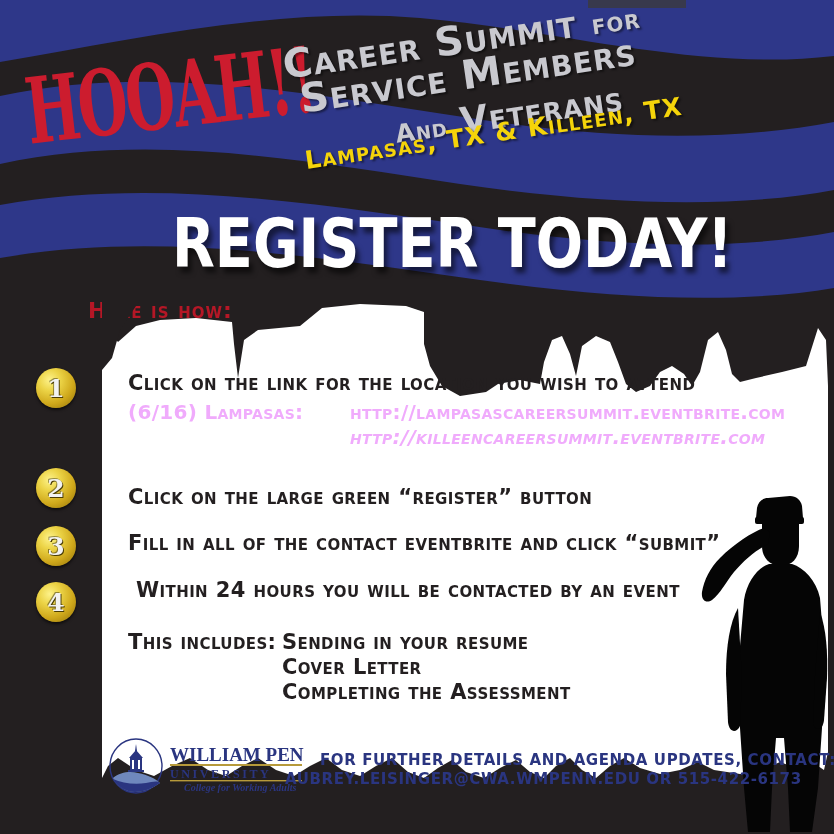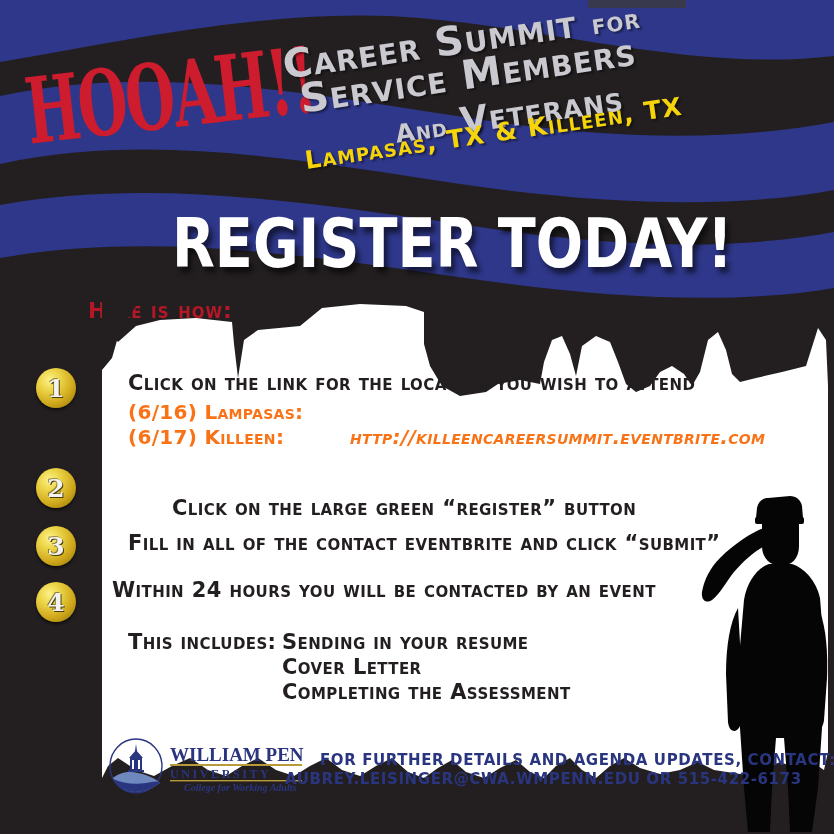--- a/index.html
+++ b/index.html
@@ -144,23 +144,23 @@
     position: absolute;
     font-family: "DejaVu Sans", sans-serif;
     font-weight: bold;
     font-variant: small-caps;
     color: #231f20;
     letter-spacing: 0.4px;
     white-space: nowrap;
     text-align: right;
   }
   .s1-head { left: 128px; top: 371px; font-size: 21px; }
-  .s2      { left: 128px; top: 496px; font-size: 21px; margin-left: 44px; }
+  .s2      { left: 128px; top: 485px; font-size: 21px; }
   .s3      { left: 128px; top: 531px; font-size: 21px; }
-  .s4-l1   { left: 112px; top: 578px; font-size: 21px; }
+  .s4-l1   { left: 136px; top: 578px; font-size: 21px; }
   .s4-l2   { left: 128px; top: 604px; font-size: 21px; }
   .s4-l3   { left: 128px; top: 630px; font-size: 21px; }
 
   .sub {
     position: absolute;
     font-family: "DejaVu Sans", sans-serif;
     font-weight: bold;
     font-variant: small-caps;
     color: #231f20;
     font-size: 21px;
@@ -171,21 +171,21 @@
   .sub1 { top: 630px; }
   .sub2 { top: 655px; }
   .sub3 { top: 680px; }
 
   
   .linkrow {
     position: absolute;
     font-family: "DejaVu Sans", sans-serif;
     font-weight: bold;
     font-variant: small-caps;
-    color: #f97316;
+    color: #f0abfc;
     font-size: 20px;
     letter-spacing: 0.3px;
     white-space: nowrap;
   }
   .lr1 { left: 128px; top: 400px; }
   .lr2 { left: 128px; top: 425px; }
   .lr-url1 { position: absolute; left: 350px; top: 400px; }
   .lr-url2 { position: absolute; left: 350px; top: 425px; font-style: italic; }
 
   
@@ -287,21 +287,21 @@
     </div>
   <div class="badge b3">
       <span>3</span>
     </div>
   <div class="badge b4">
       <span>4</span>
     </div>
 
   <div class="steptext s1-head">Click on the link for the location you wish to attend</div>
   <div class="linkrow lr1">(6/16) Lampasas:</div>
-  <div class="linkrow lr2">(6/17) Killeen:</div>
+  <div class="linkrow lr-url1">http://lampasascareersummit.eventbrite.com</div>
   <div class="linkrow lr-url2">http://killeencareersummit.eventbrite.com</div>
 
   <div class="steptext s2">Click on the large green “register” button</div>
 
   <div class="steptext s3">Fill in all of the contact eventbrite and click “submit”</div>
 
   <div class="steptext s4-l1">Within 24 hours you will be contacted by an event</div>
   <div class="steptext s4-l3">This includes:</div>
   <div class="sub sub2">Cover Letter</div>
   <div class="sub sub1">Sending in your resume</div>

